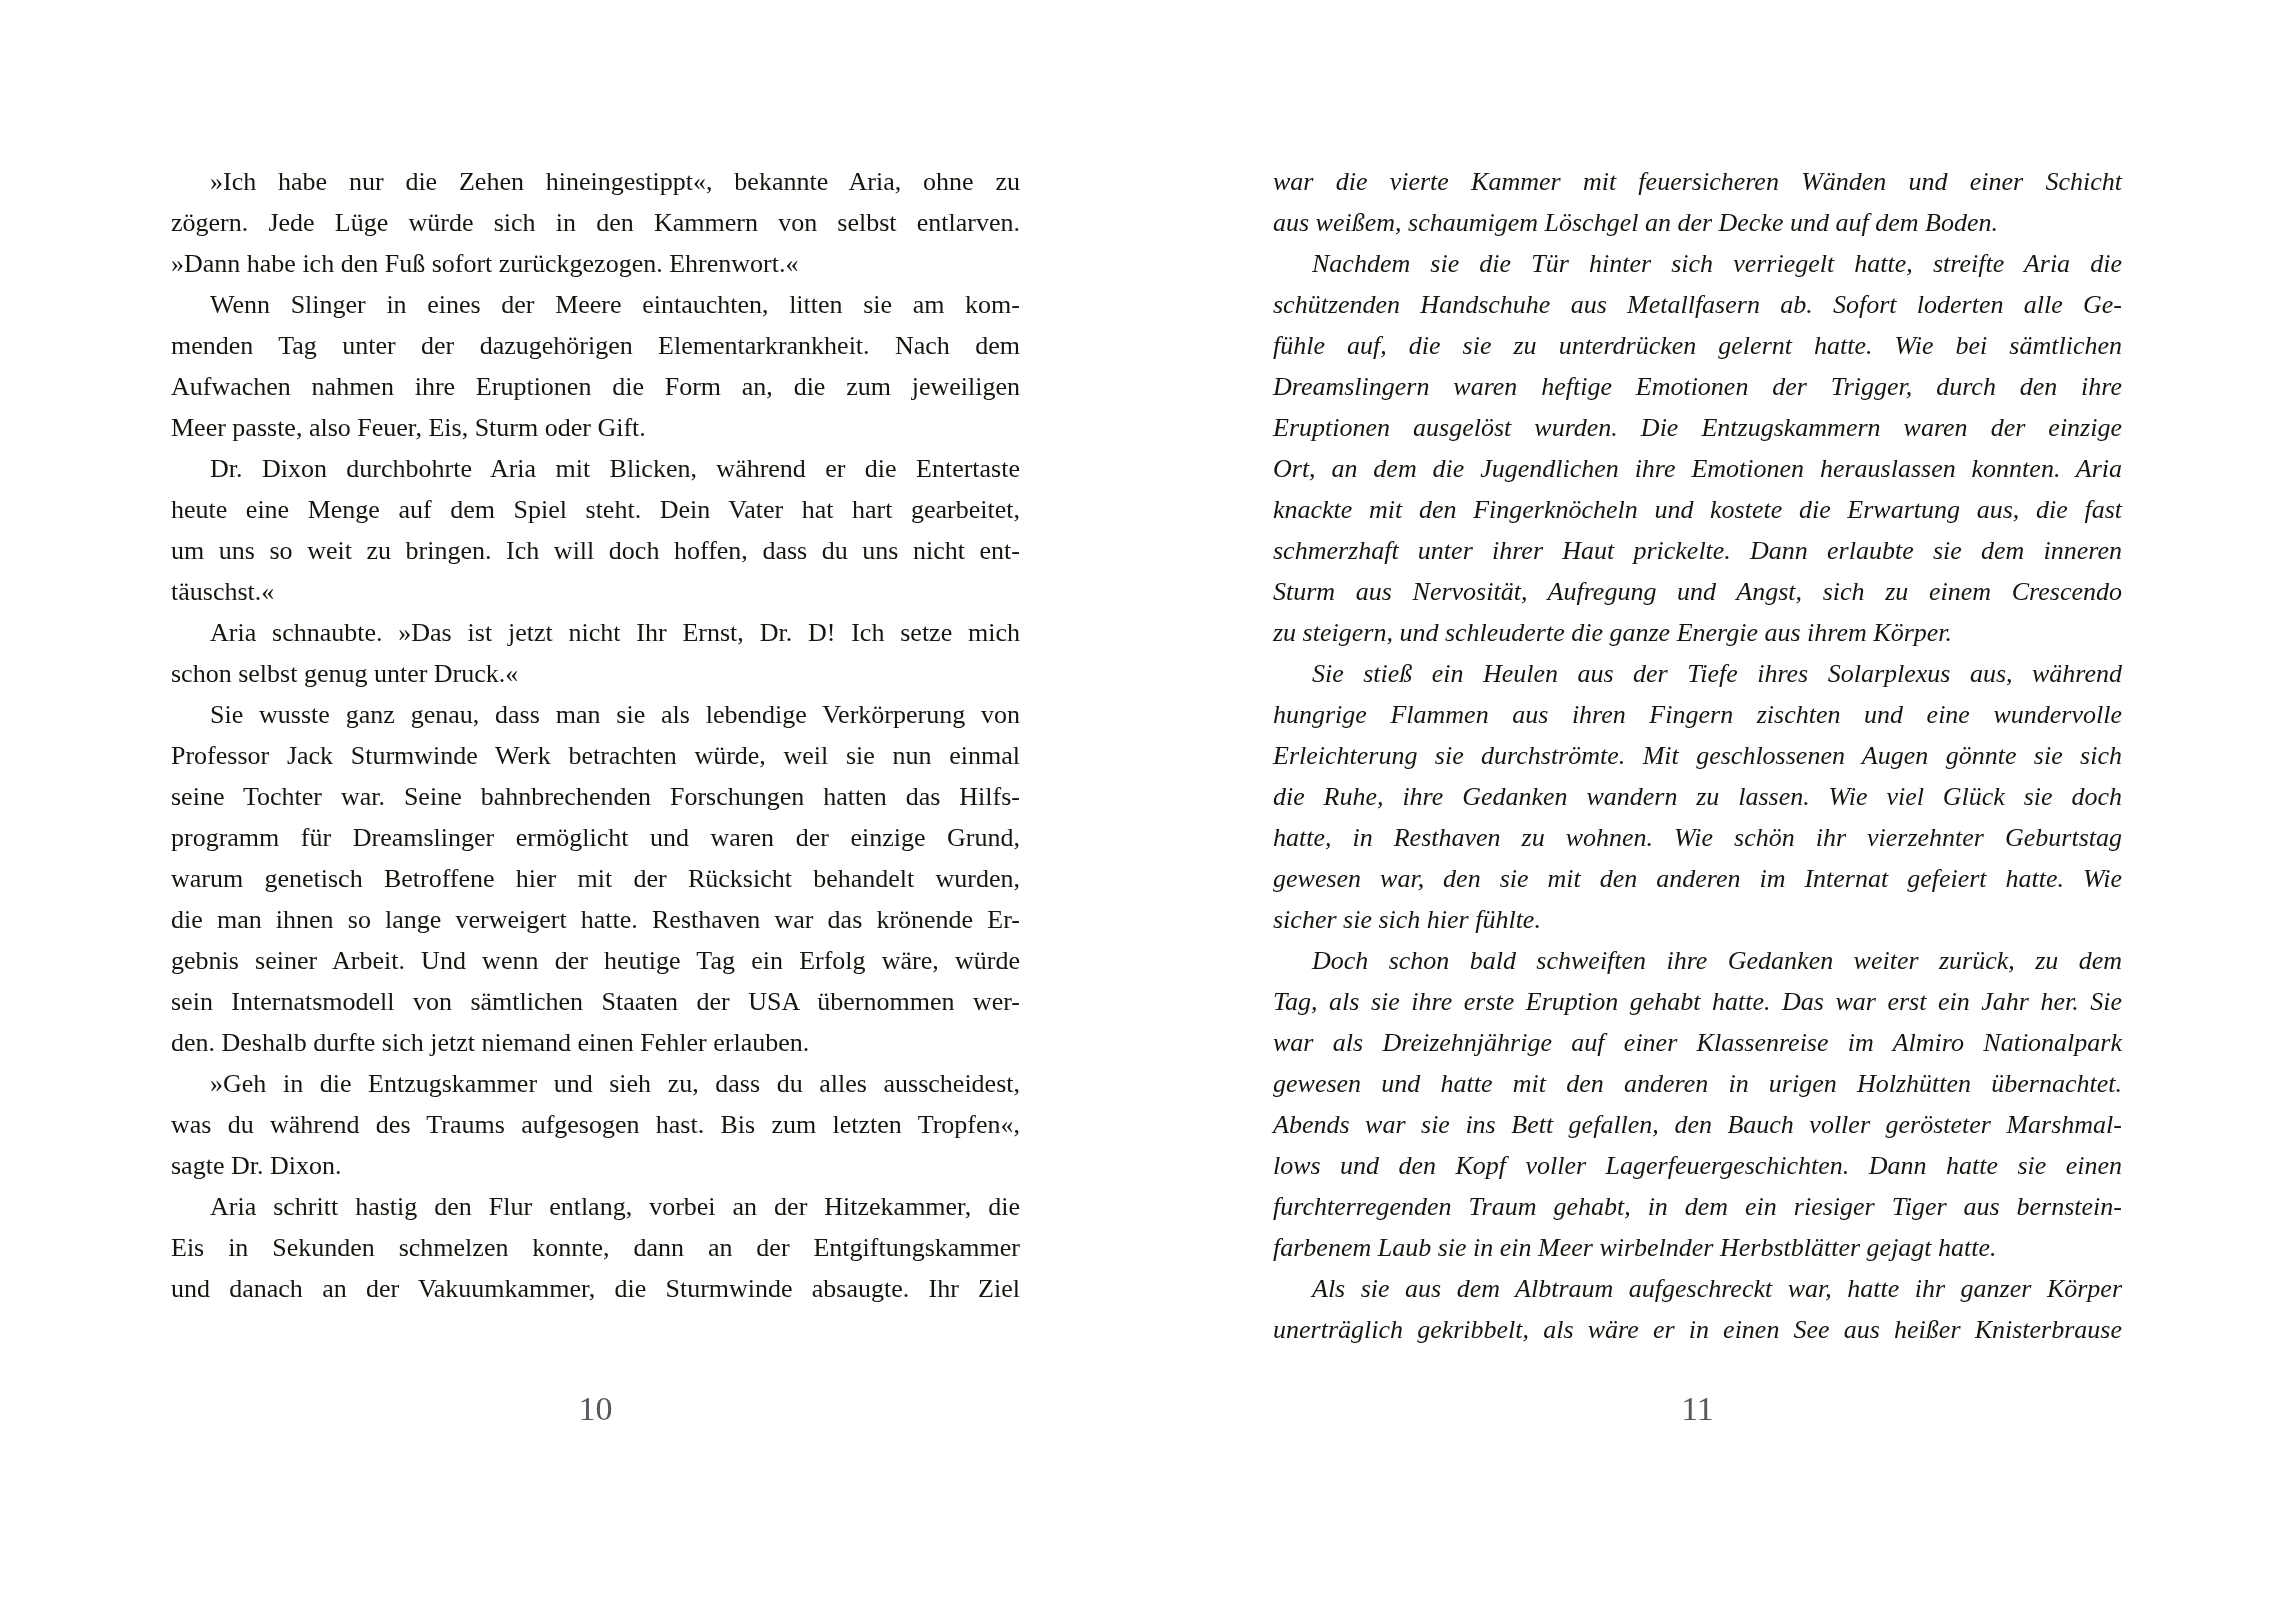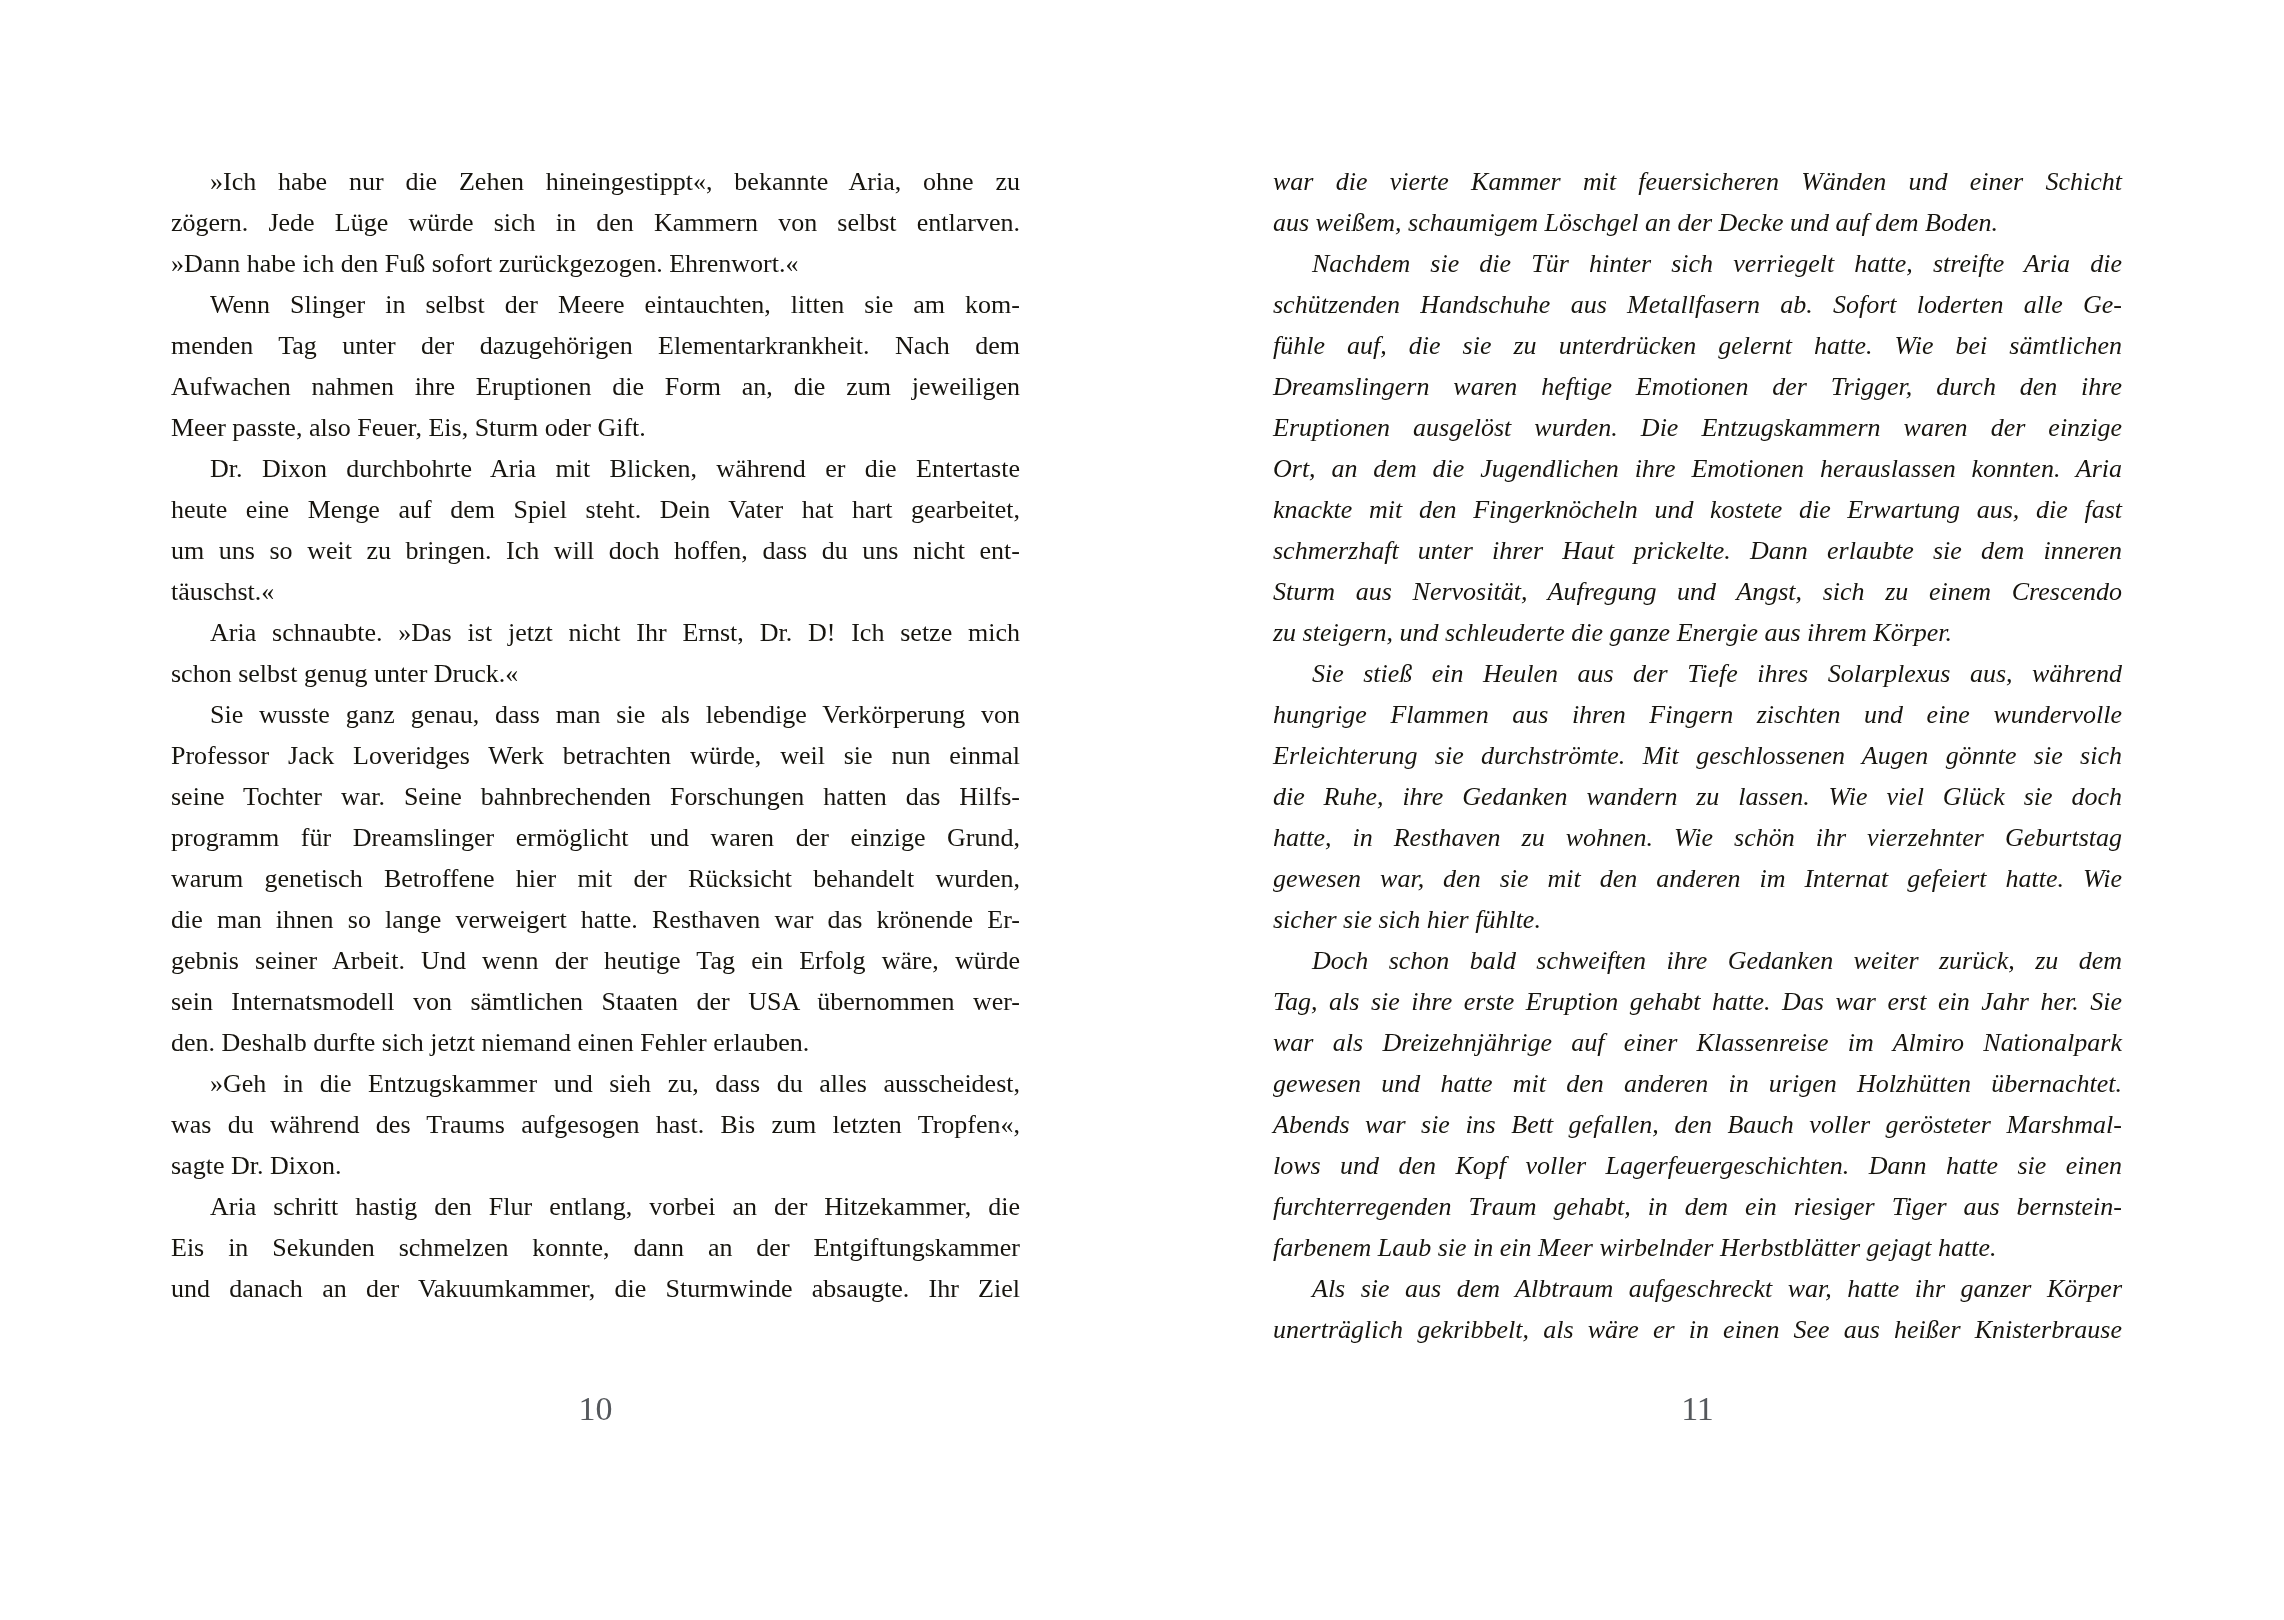--- a/index.html
+++ b/index.html
@@ -48,32 +48,32 @@
 </head>
 <body>
 
 <div class="spread">
 
   <section class="page page-left">
     <div class="textblock">
       <div class="ln ind">»Ich habe nur die Zehen hineingestippt«, bekannte Aria, ohne zu</div>
       <div class="ln">zögern. Jede Lüge würde sich in den Kammern von selbst entlarven.</div>
       <div class="ln end">»Dann habe ich den Fuß sofort zurückgezogen. Ehrenwort.«</div>
-      <div class="ln ind">Wenn Slinger in selbst der Meere eintauchten, litten sie am kom-</div>
+      <div class="ln ind">Wenn Slinger in eines der Meere eintauchten, litten sie am kom-</div>
       <div class="ln">menden Tag unter der dazugehörigen Elementarkrankheit. Nach dem</div>
       <div class="ln">Aufwachen nahmen ihre Eruptionen die Form an, die zum jeweiligen</div>
       <div class="ln end">Meer passte, also Feuer, Eis, Sturm oder Gift.</div>
       <div class="ln ind">Dr. Dixon durchbohrte Aria mit Blicken, während er die Entertaste</div>
       <div class="ln">heute eine Menge auf dem Spiel steht. Dein Vater hat hart gearbeitet,</div>
       <div class="ln">um uns so weit zu bringen. Ich will doch hoffen, dass du uns nicht ent-</div>
       <div class="ln end">täuschst.«</div>
       <div class="ln ind">Aria schnaubte. »Das ist jetzt nicht Ihr Ernst, Dr. D! Ich setze mich</div>
       <div class="ln end">schon selbst genug unter Druck.«</div>
       <div class="ln ind">Sie wusste ganz genau, dass man sie als lebendige Verkörperung von</div>
-      <div class="ln">Professor Jack Loveridges Werk betrachten würde, weil sie nun einmal</div>
+      <div class="ln">Professor Jack Sturmwinde Werk betrachten würde, weil sie nun einmal</div>
       <div class="ln">seine Tochter war. Seine bahnbrechenden Forschungen hatten das Hilfs-</div>
       <div class="ln">programm für Dreamslinger ermöglicht und waren der einzige Grund,</div>
       <div class="ln">warum genetisch Betroffene hier mit der Rücksicht behandelt wurden,</div>
       <div class="ln">die man ihnen so lange verweigert hatte. Resthaven war das krönende Er-</div>
       <div class="ln">gebnis seiner Arbeit. Und wenn der heutige Tag ein Erfolg wäre, würde</div>
       <div class="ln">sein Internatsmodell von sämtlichen Staaten der USA übernommen wer-</div>
       <div class="ln end">den. Deshalb durfte sich jetzt niemand einen Fehler erlauben.</div>
       <div class="ln ind">»Geh in die Entzugskammer und sieh zu, dass du alles ausscheidest,</div>
       <div class="ln">was du während des Traums aufgesogen hast. Bis zum letzten Tropfen«,</div>
       <div class="ln end">sagte Dr. Dixon.</div>

